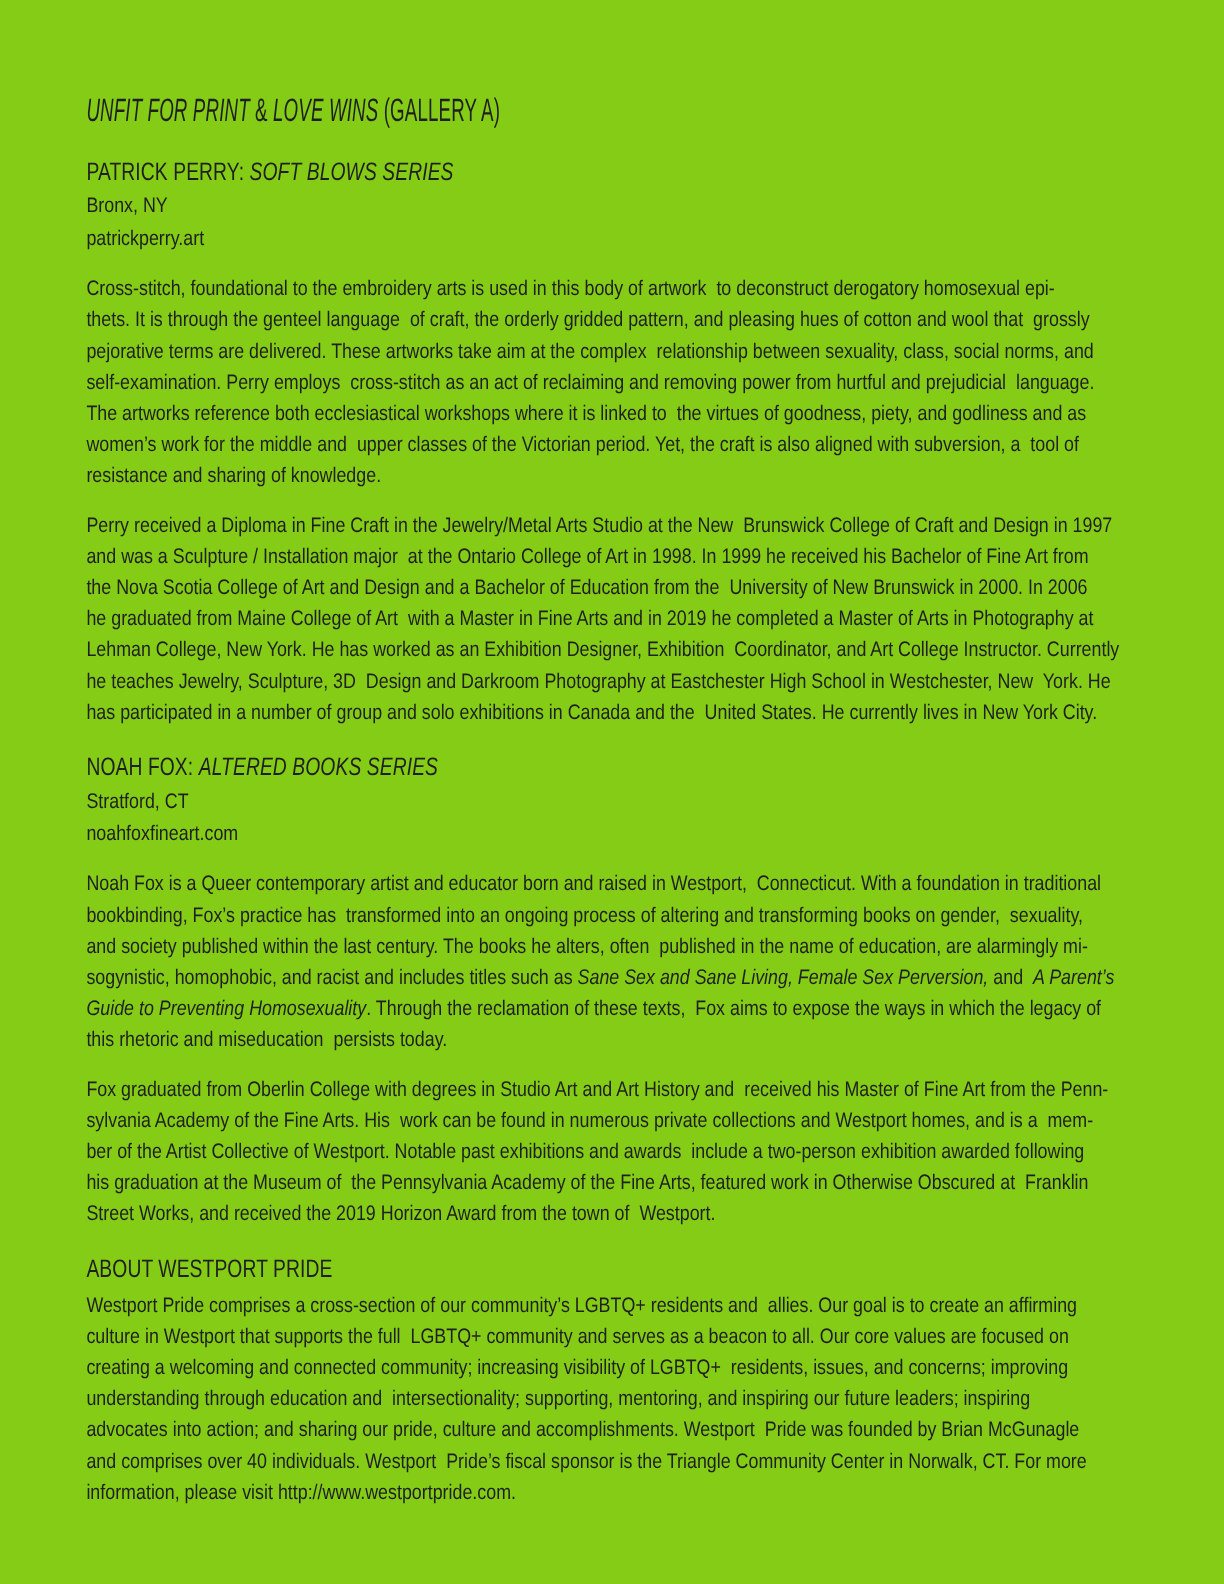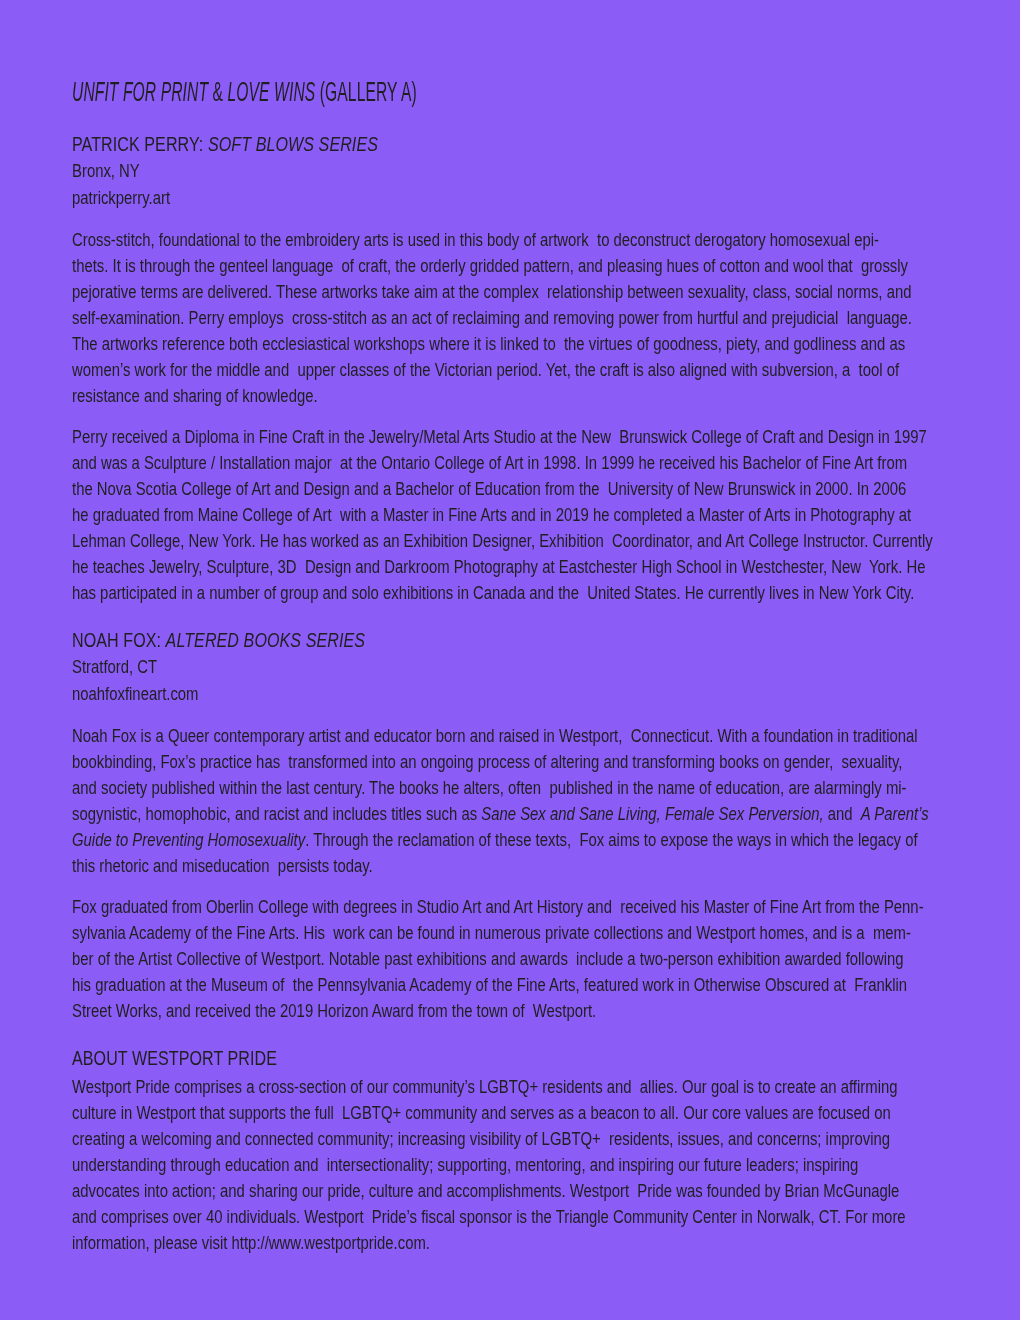--- a/index.html
+++ b/index.html
@@ -13,21 +13,21 @@
     overflow: hidden;
     font-family: "Liberation Sans", sans-serif;
     color: #1f1f1f;
     -webkit-font-smoothing: antialiased;
   }
   .page {
     box-sizing: border-box;
     width: 1020px;
     height: 1320px;
     padding: 78px 0 0 72px;
-    background: #8b5cf6;
+    background: #84cc16;
   }
   
   .condense {
     width: 1070px;
     transform: scaleX(0.85);
     transform-origin: 0 0;
   }
   h1.doc-title {
     font-size: 27px;
     line-height: 28px;

